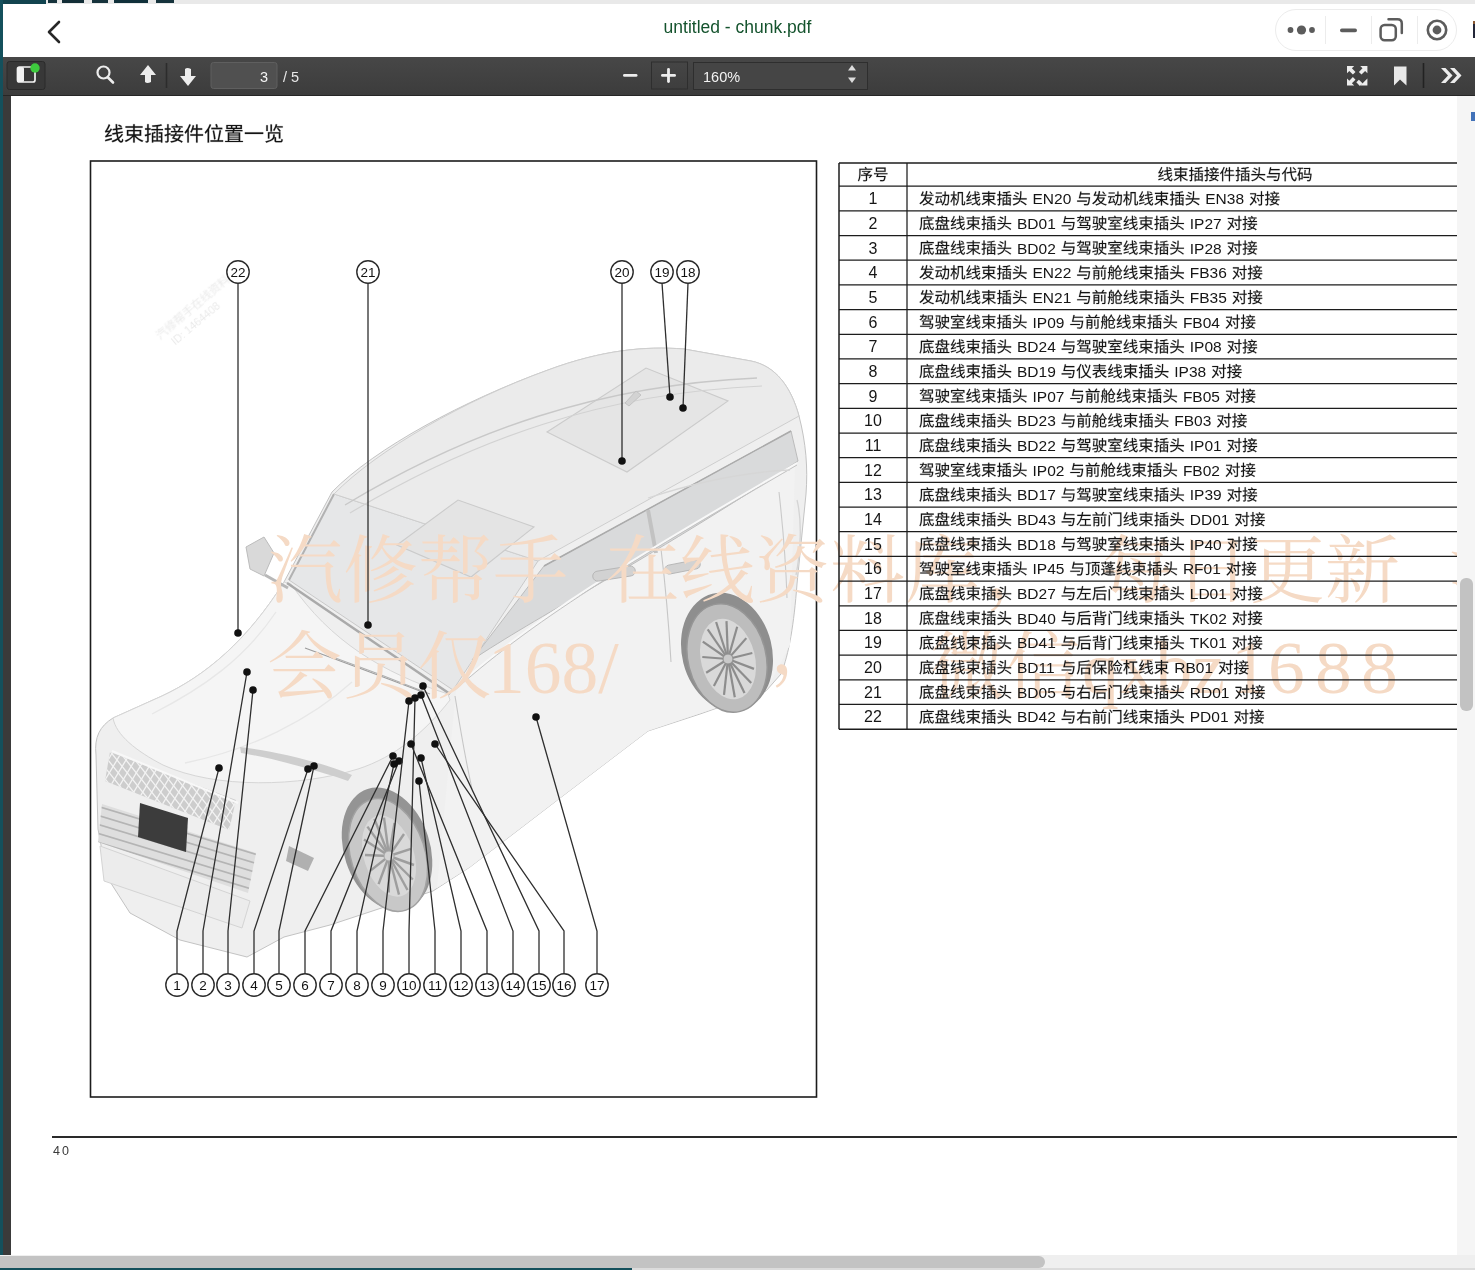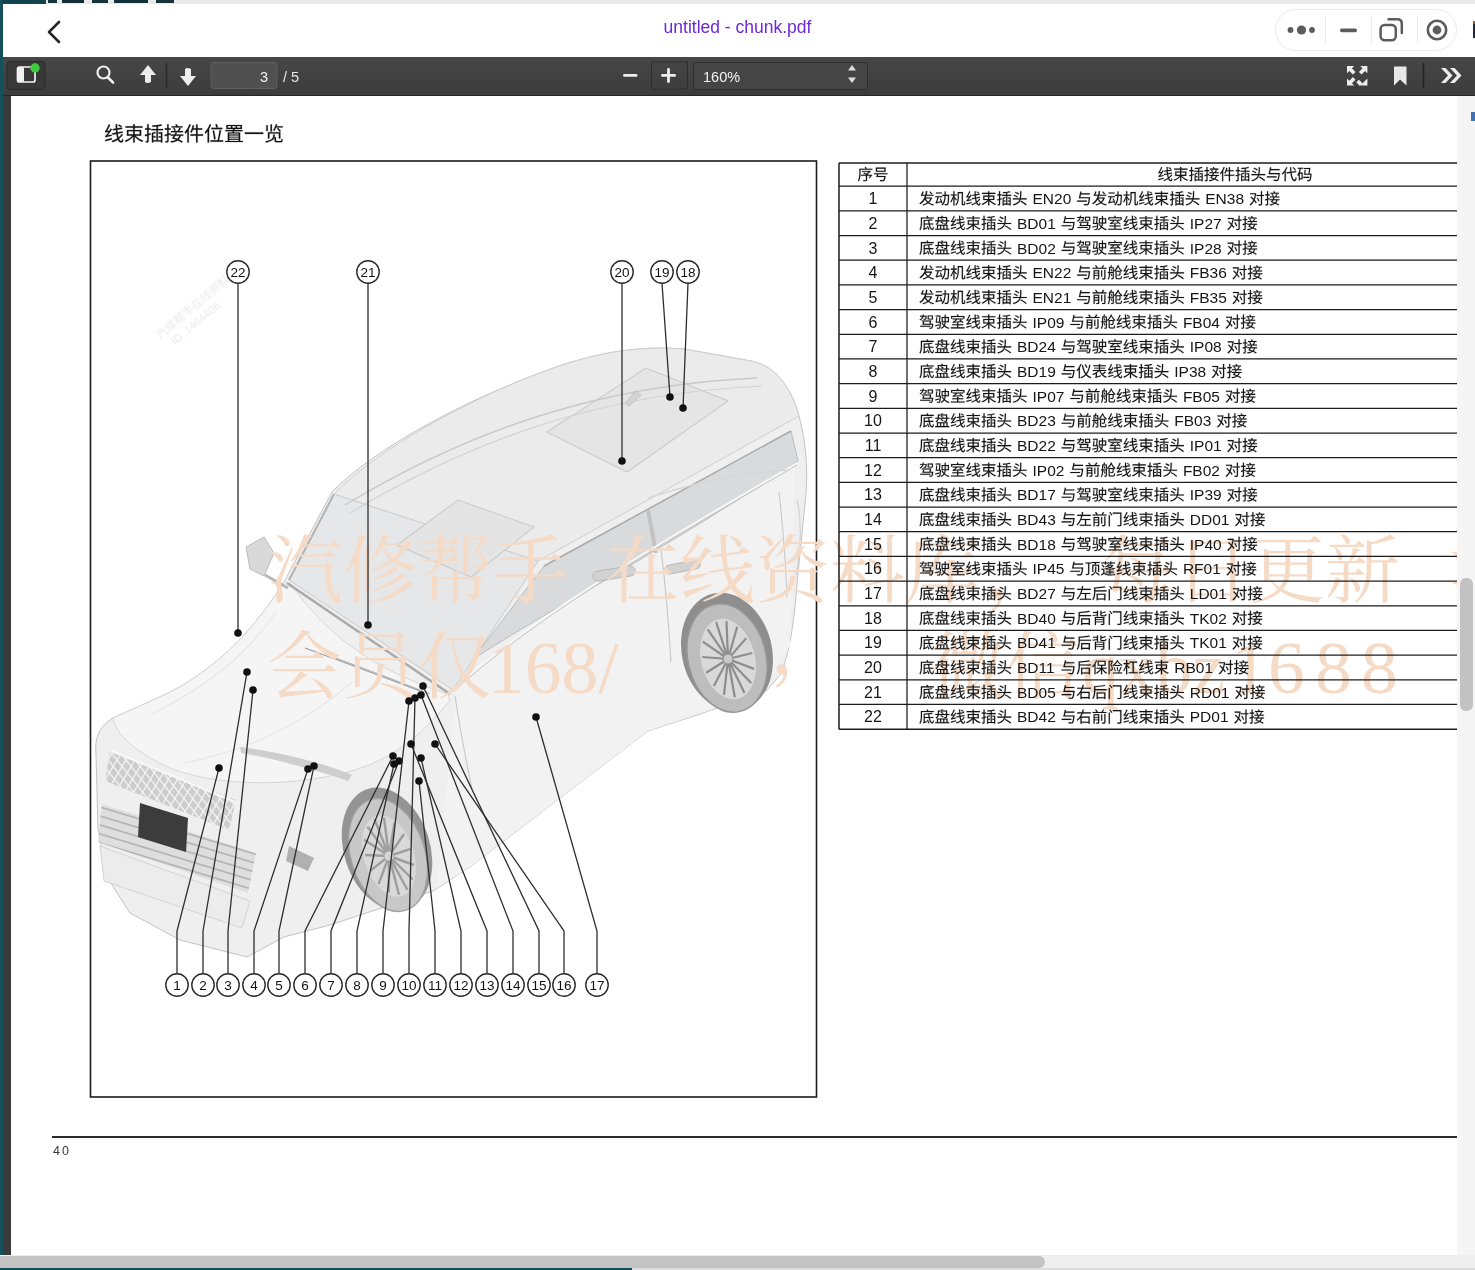--- a/index.html
+++ b/index.html
@@ -10,21 +10,21 @@
 <div class="abs" style="left:62px;top:0;width:22px;height:3px;background:#132e37"></div>
 <div class="abs" style="left:92px;top:0;width:16px;height:3px;background:#16333c"></div>
 <div class="abs" style="left:114px;top:0;width:34px;height:3px;background:#10303a"></div>
 <div class="abs" style="left:156px;top:0;width:18px;height:3px;background:#16333c"></div>
 <div class="abs" style="left:0;top:4px;width:1475px;height:53px;background:#fff"></div>
 <div class="abs" style="left:1473px;top:21px;width:2px;height:17px;background:#232638"></div>
 <div class="abs" style="left:1473px;top:21px;width:2px;height:3px;background:#8a5a33"></div>
 <svg class="abs" style="left:44px;top:19px" width="26" height="26" viewBox="0 0 26 26" fill="none">
     <path d="M 15,3 L 5,13 L 15,23" stroke="#272727" stroke-width="2.6" stroke-linecap="round" stroke-linejoin="round"></path>
   </svg>
-<div class="abs" style="left:0;top:17px;width:1475px;text-align:center;font-size:17.5px;color:#6d28d9">untitled - chunk.pdf</div>
+<div class="abs" style="left:0;top:17px;width:1475px;text-align:center;font-size:17.5px;color:#14532d">untitled - chunk.pdf</div>
 <div class="abs" style="left:1275px;top:9px;width:182px;height:42px;border:1px solid #ececec;border-radius:21px;background:#fff"></div>
 <div class="abs" style="left:1325px;top:16px;width:1px;height:28px;background:#ececec"></div>
 <div class="abs" style="left:1371px;top:16px;width:1px;height:28px;background:#ececec"></div>
 <div class="abs" style="left:1417px;top:16px;width:1px;height:28px;background:#ececec"></div>
 <svg class="abs" style="left:1275px;top:9px" width="182" height="42" viewBox="0 0 182 42" fill="none">
 <g fill="#5c5c5c">
       <circle cx="15.5" cy="21" r="2.9"></circle>
       <circle cx="26.5" cy="21" r="4.6"></circle>
       <circle cx="37" cy="21" r="2.9"></circle>
     </g>

